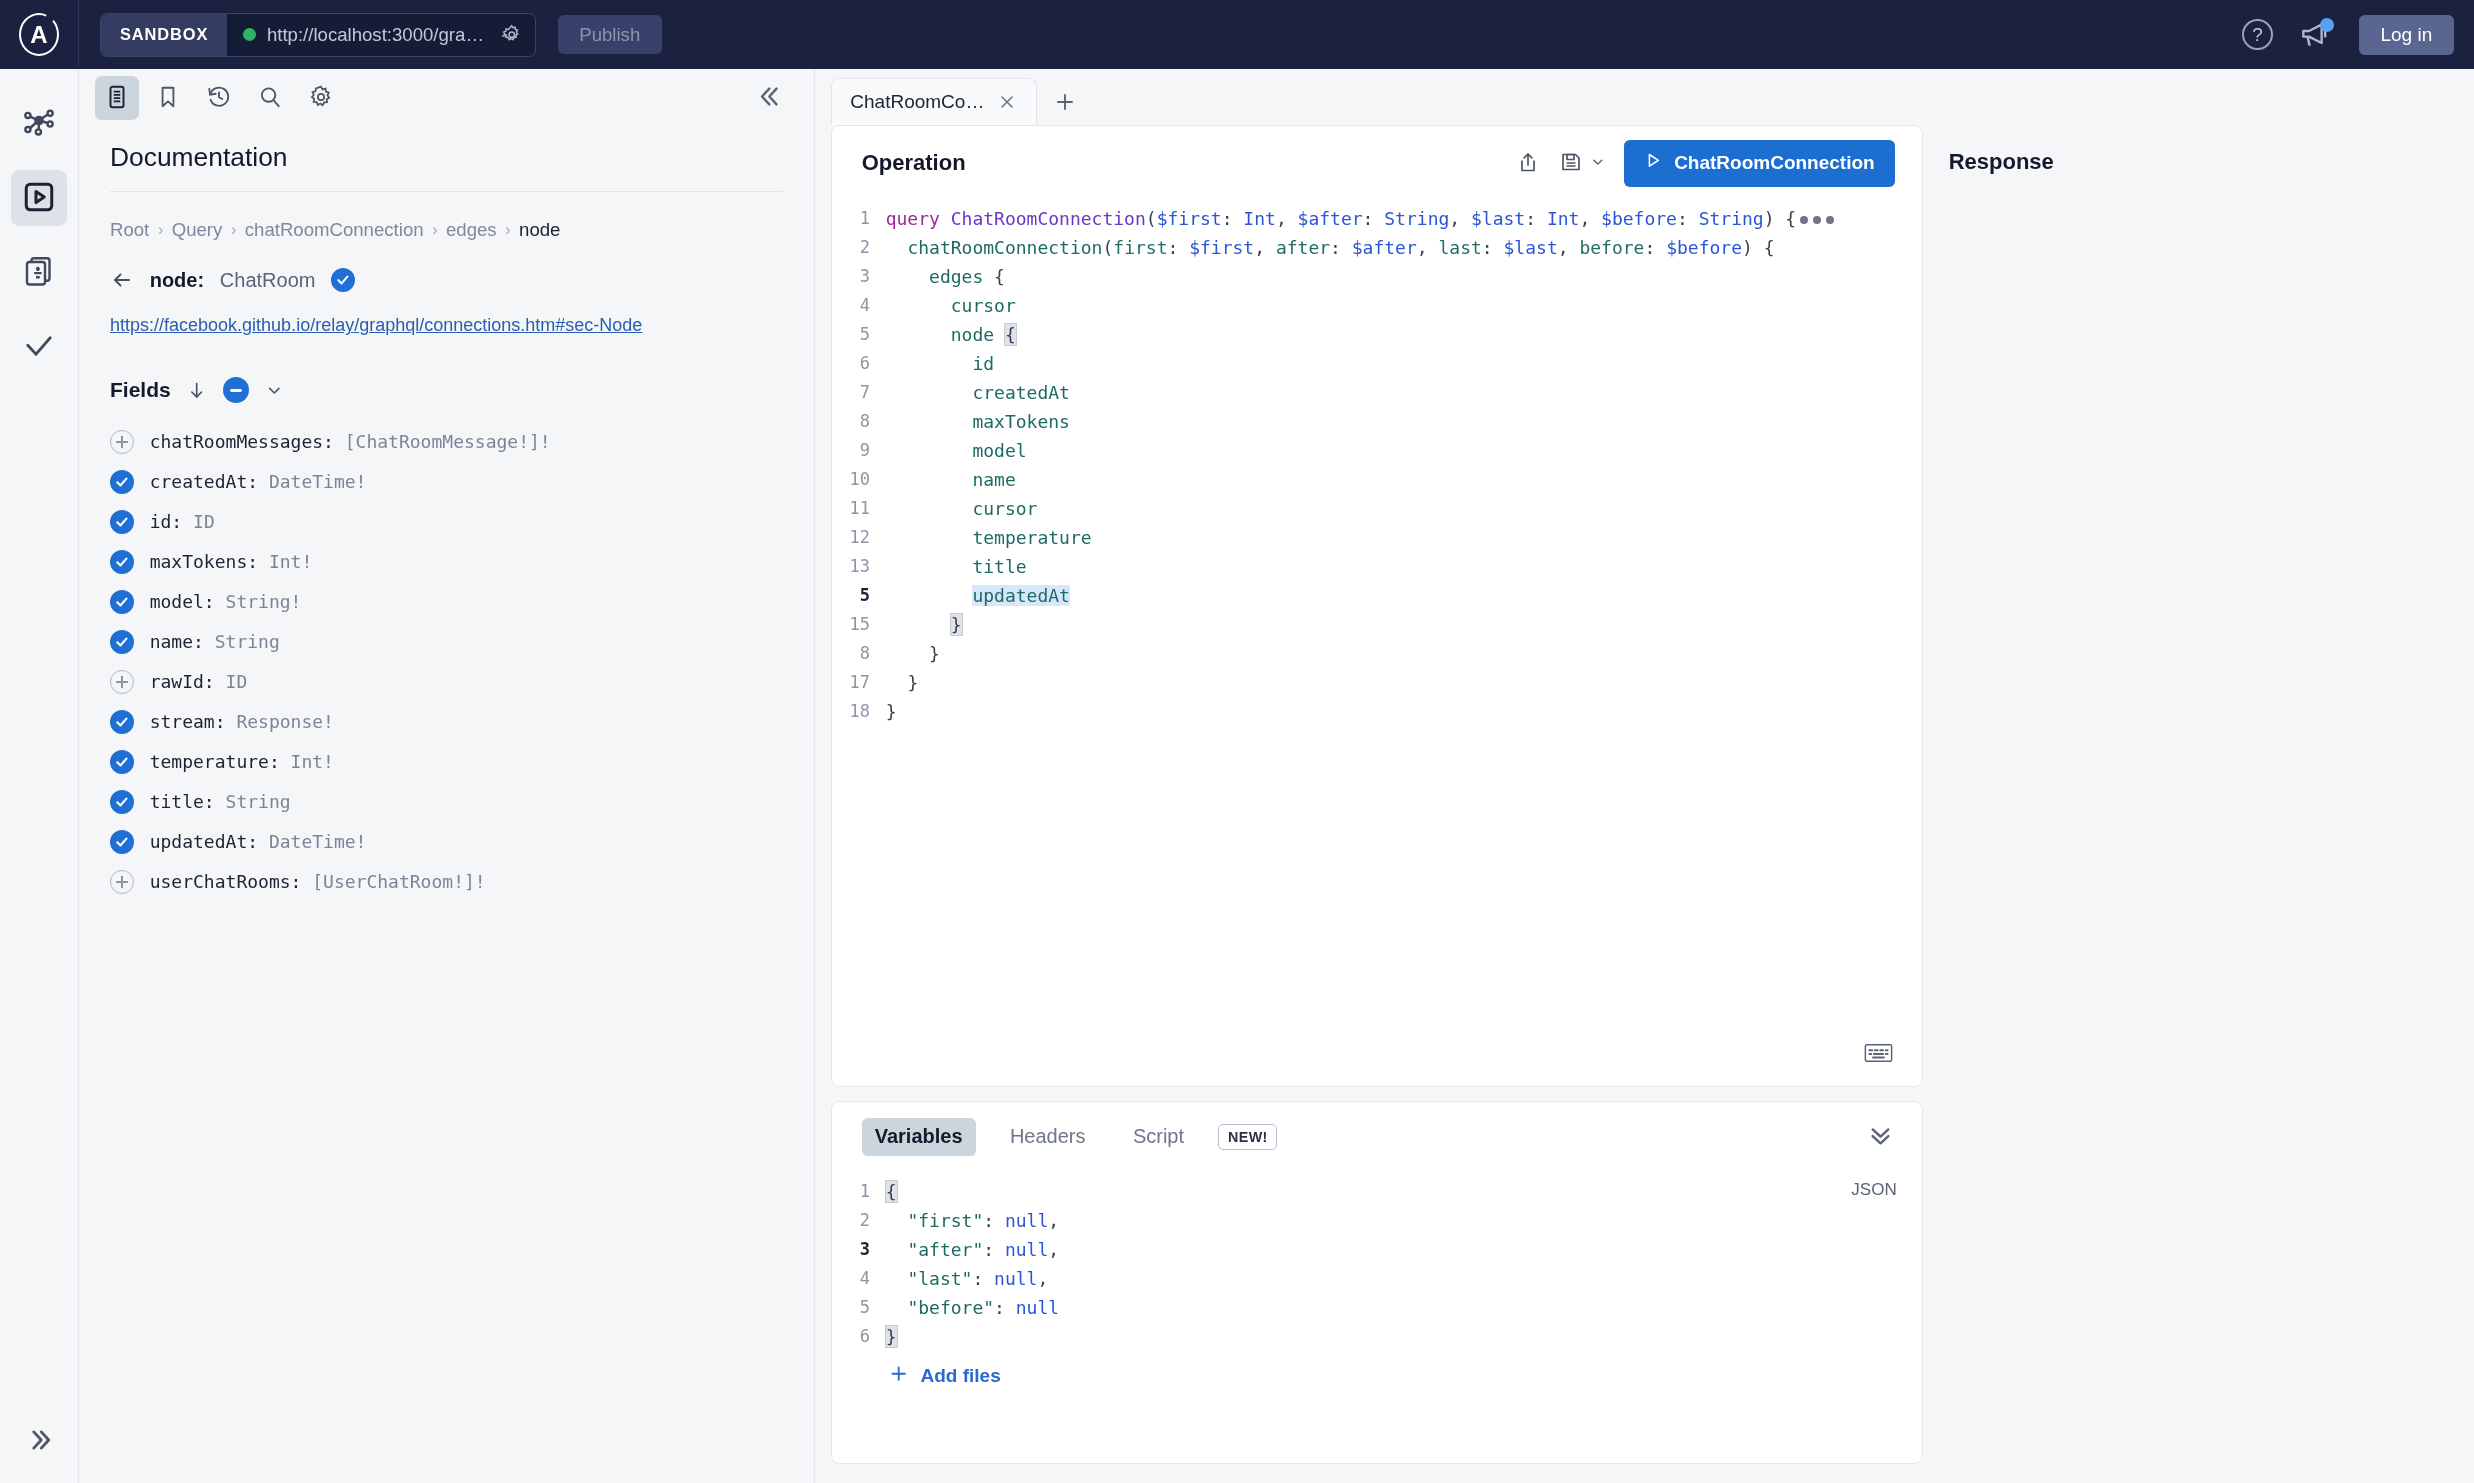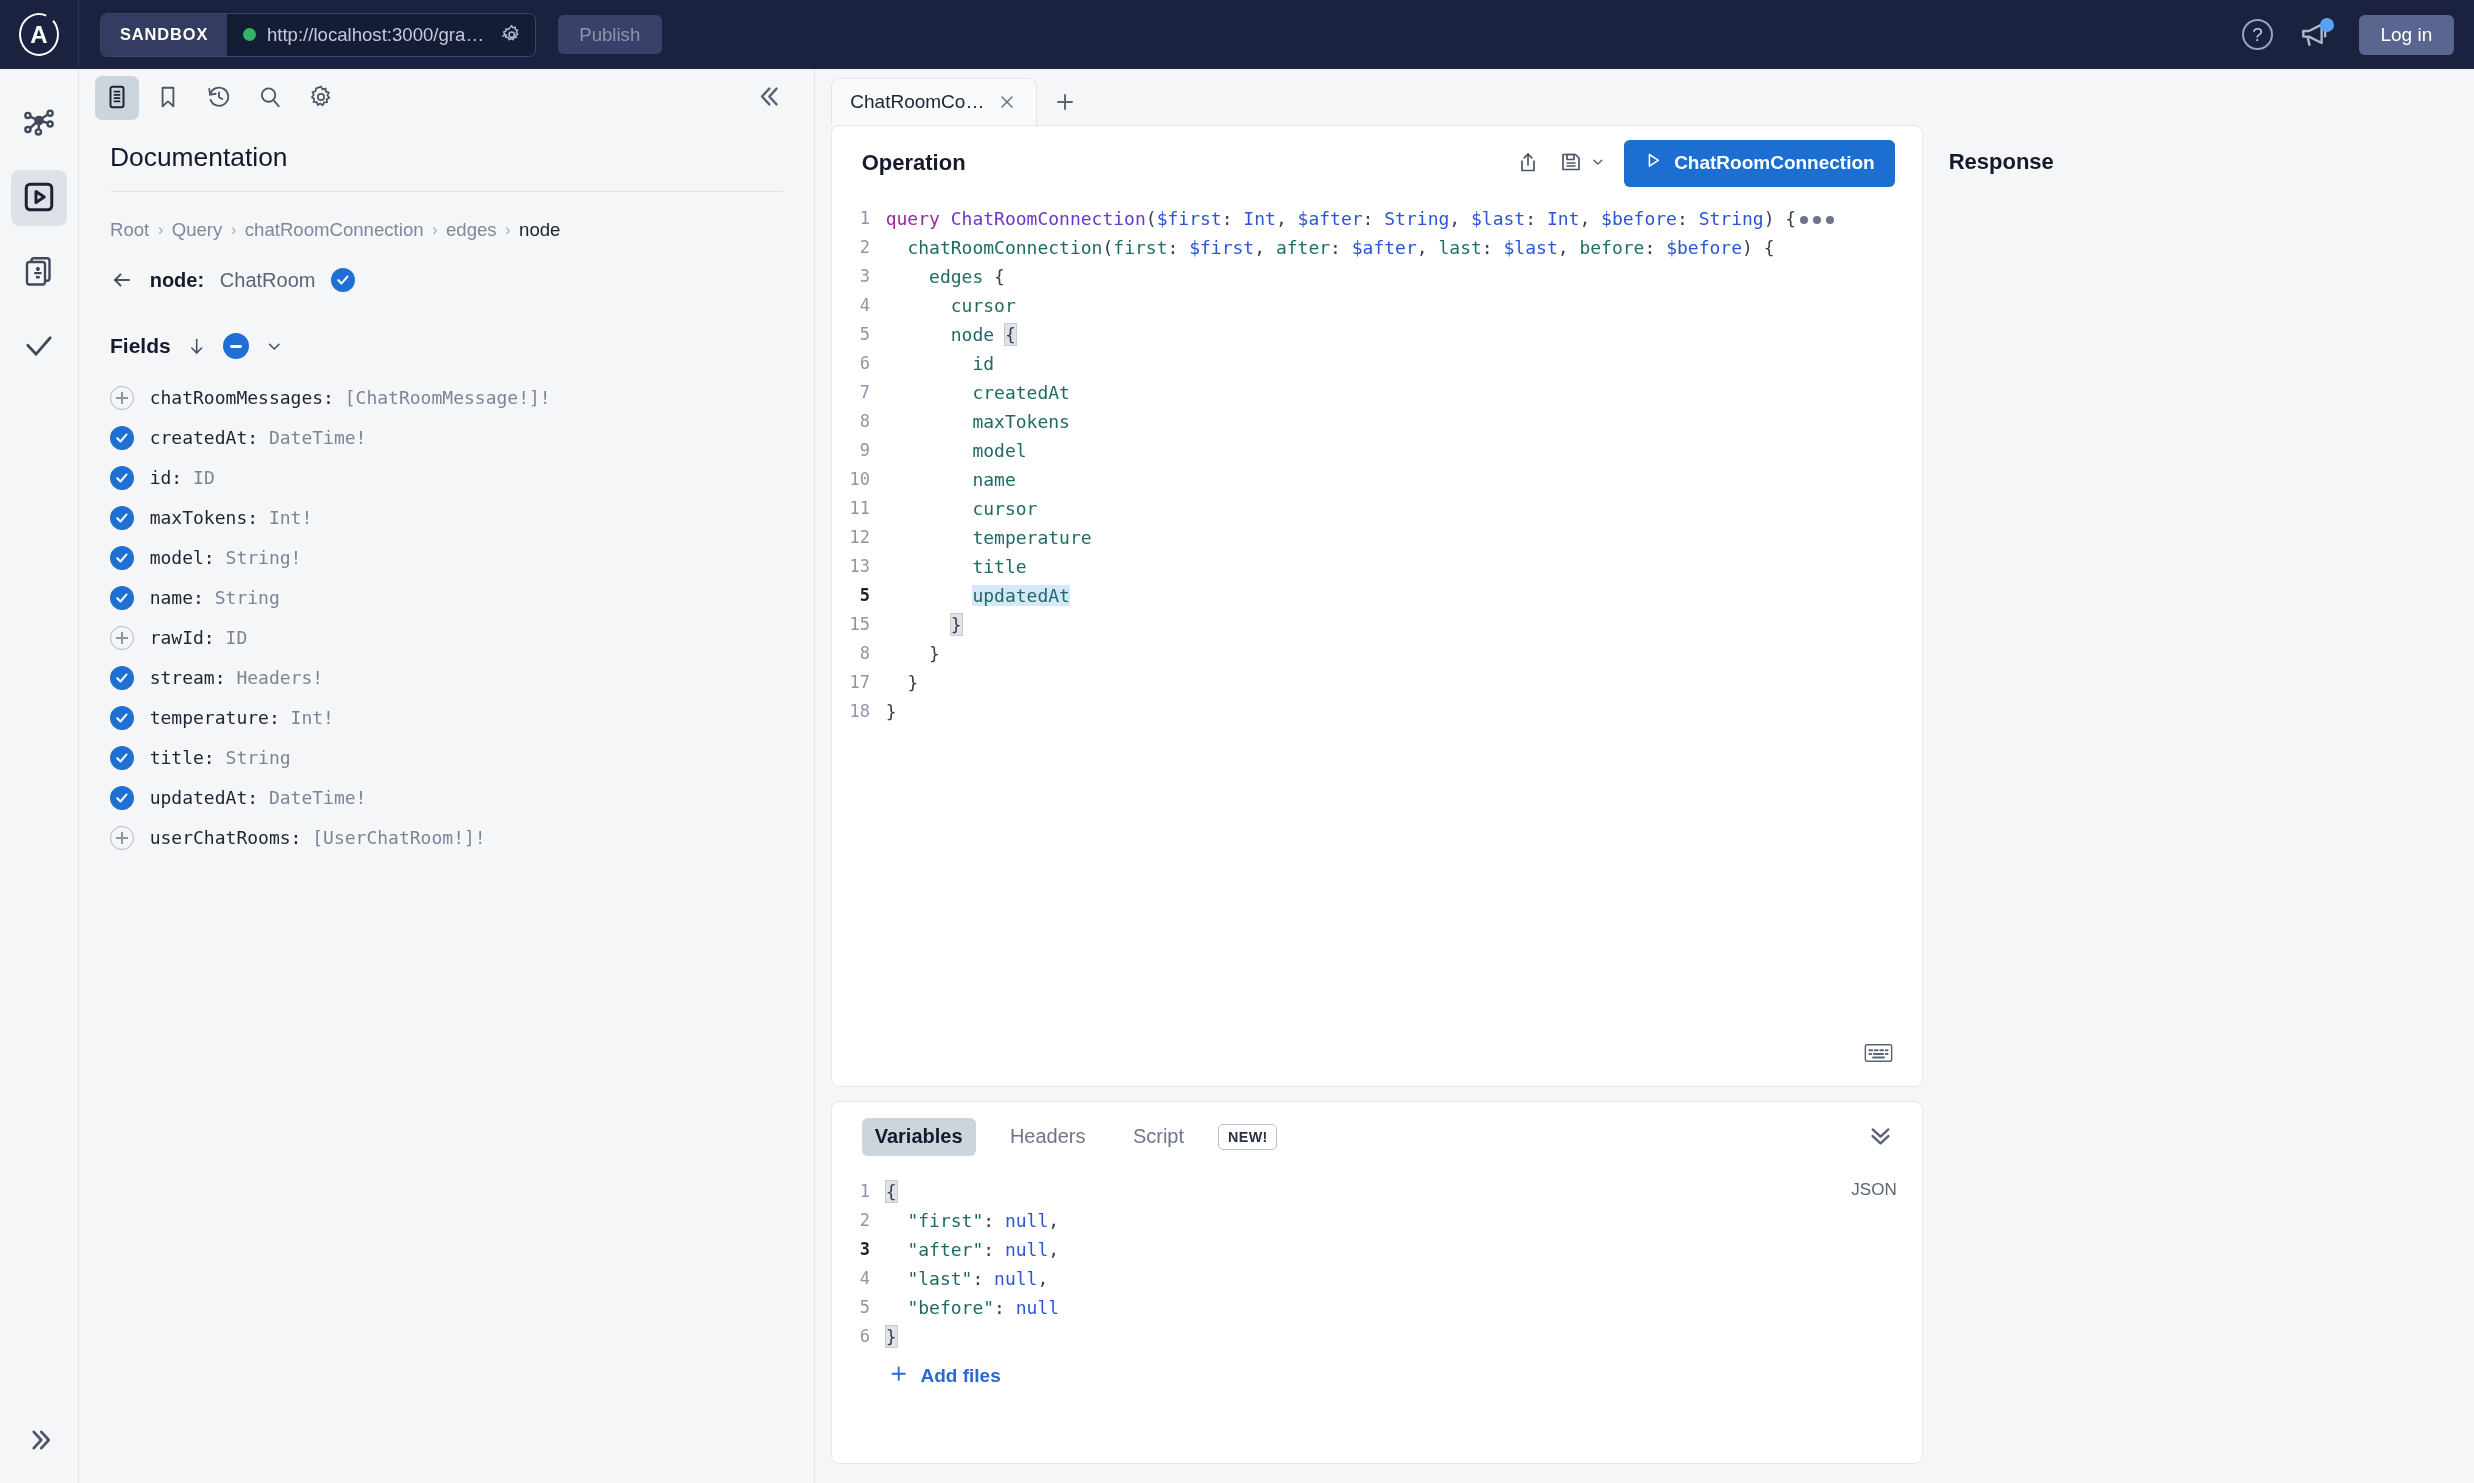--- a/index.html
+++ b/index.html
@@ -418,20 +418,21 @@
           </span>
           <span class="node-name">node:</span>
           <span class="node-type">ChatRoom</span>
           <span class="chk">
             <svg width="15.7" height="15.7" viewBox="0 0 24 24" fill="none" stroke="#fff" stroke-width="3.2" stroke-linecap="round" stroke-linejoin="round">
               <path d="M5 12.5 L10 17.5 L19 7"></path>
             </svg>
           </span>
         </div>
 
+        <a class="doc-link">https://facebook.github.io/relay/graphql/connections.htm#sec-Node</a>
 
         <div class="fields-head">
           <span class="fields-label">Fields</span>
           <span class="sort-icon">
             <svg width="21.4" height="21.4" viewBox="0 0 24 24" fill="none" stroke="#49506a" stroke-width="1.8" stroke-linecap="round" stroke-linejoin="round">
               <path d="M12 4 V19"></path>
                 <path d="M6.5 13.5 L12 19 L17.5 13.5"></path>
             </svg>
           </span>
           <span class="minus-circle">
@@ -492,21 +493,21 @@
             <div class="field-row">
               <span class="plus-circle"></span>
               <span class="field-text">rawId: <span class="ftype">ID</span></span>
             </div>
             <div class="field-row">
               <span class="chk">
                 <svg width="15.7" height="15.7" viewBox="0 0 24 24" fill="none" stroke="#fff" stroke-width="3.2" stroke-linecap="round" stroke-linejoin="round">
                   <path d="M5 12.5 L10 17.5 L19 7"></path>
                 </svg>
               </span>
-              <span class="field-text">stream: <span class="ftype">Headers!</span></span>
+              <span class="field-text">stream: <span class="ftype">Response!</span></span>
             </div>
             <div class="field-row">
               <span class="chk">
                 <svg width="15.7" height="15.7" viewBox="0 0 24 24" fill="none" stroke="#fff" stroke-width="3.2" stroke-linecap="round" stroke-linejoin="round">
                   <path d="M5 12.5 L10 17.5 L19 7"></path>
                 </svg>
               </span>
               <span class="field-text">temperature: <span class="ftype">Int!</span></span>
             </div>
             <div class="field-row">

